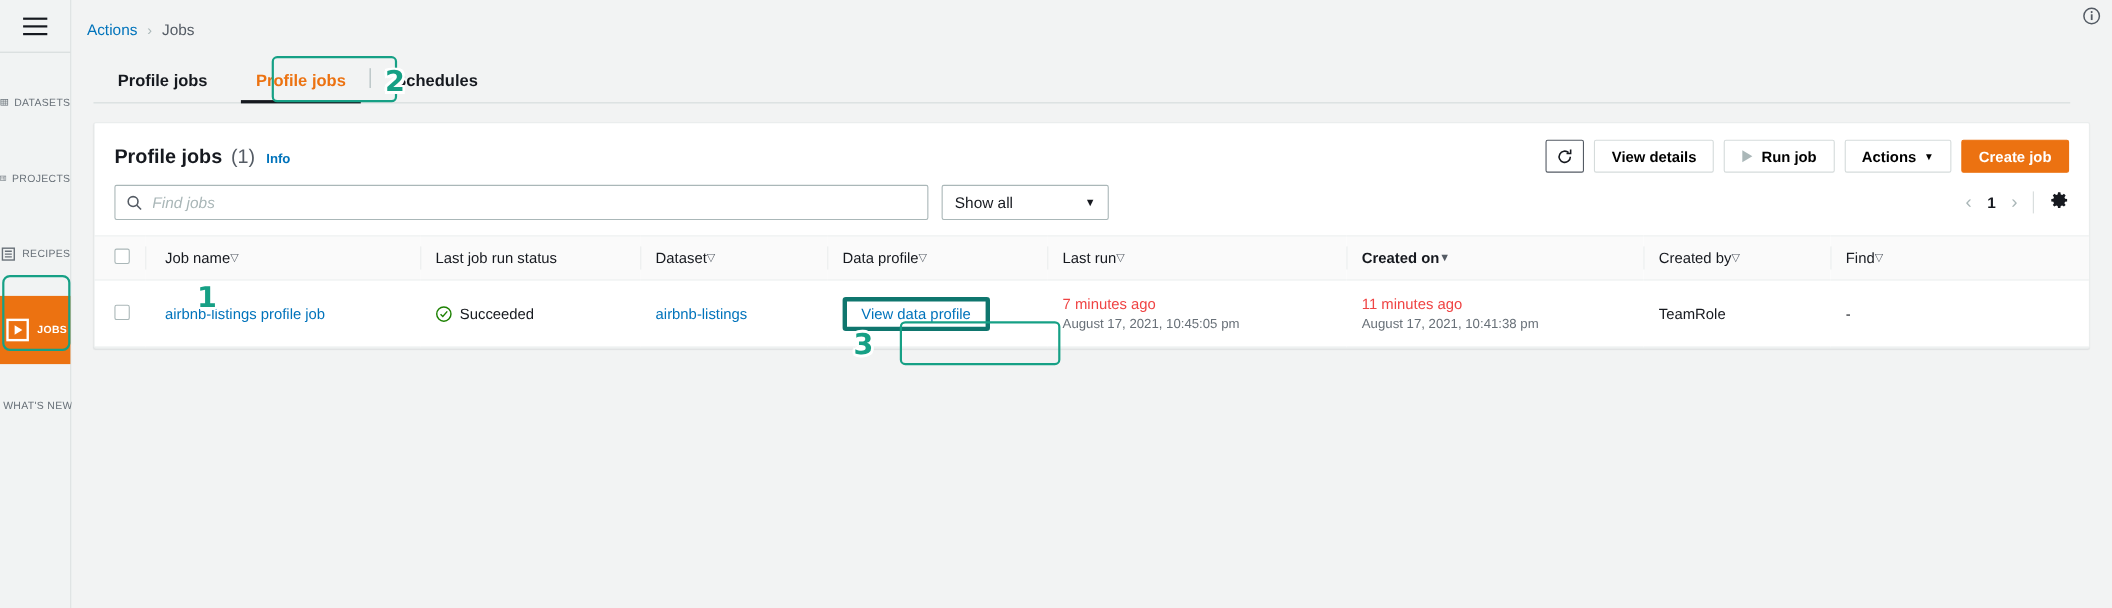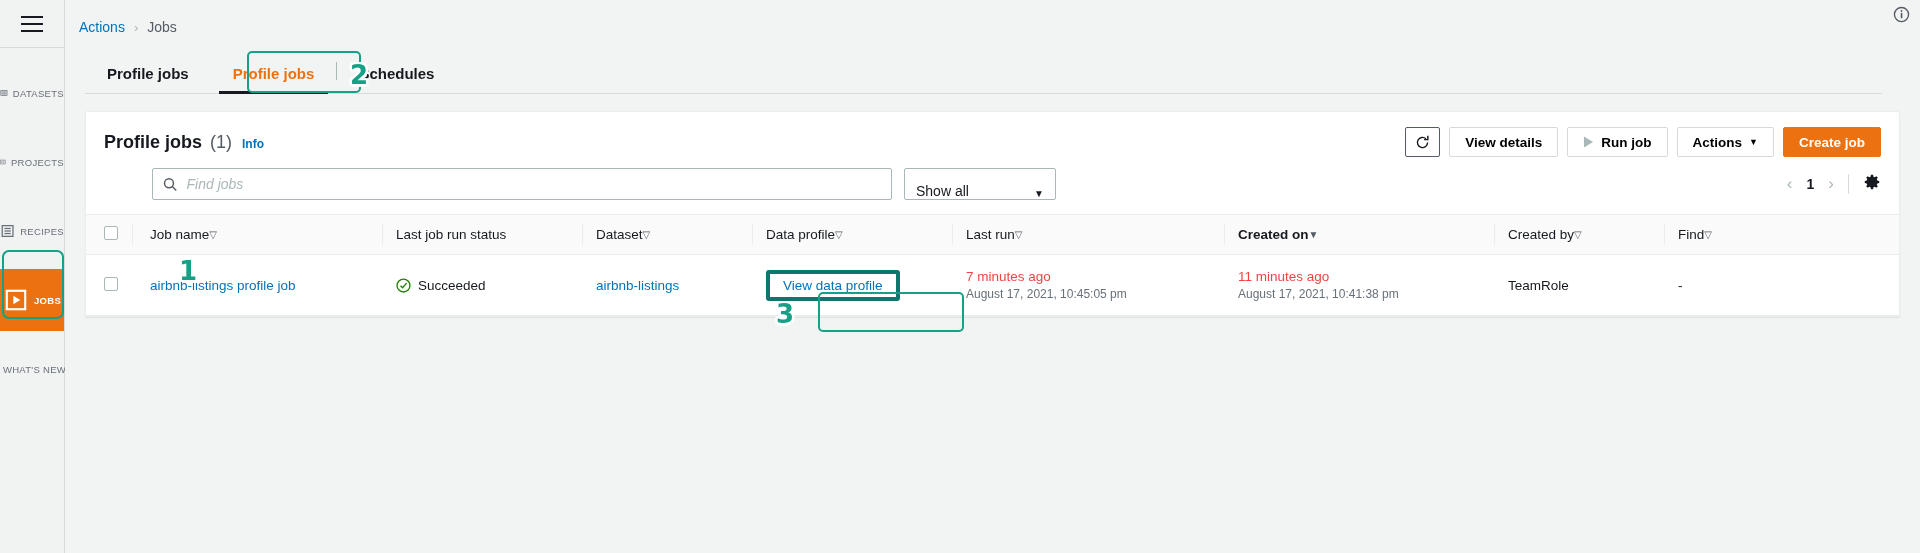--- a/index.html
+++ b/index.html
@@ -171,21 +171,20 @@
   .btn-icon-only { width: 35px; padding: 0; border: 1px solid #545b64; background: #fff; color: #16191f; }
   .btn-normal { border: 1px solid #d5dbdb; background: #ffffff; color: #000000; }
   .btn-primary { border: 1px solid #ec7211; background: #ec7211; color: #ffffff; }
 
   
   .search-row {
     display: flex;
     align-items: center;
     padding: 0 18px 14px 18px;
     gap: 12px;
-    margin-left: 48px;
   }
   .search-box {
     flex: 1;
     height: 32px;
     border: 1px solid #aab7b8;
     border-radius: 2px;
     display: flex;
     align-items: center;
     padding: 0 10px;
     gap: 9px;
@@ -202,21 +201,21 @@
     font-family: "Liberation Sans", sans-serif;
     background: transparent;
   }
   .search-box input::placeholder { color: #aab7b8; font-style: italic; }
   .select-box {
     width: 152px;
     height: 32px;
     border: 1px solid #aab7b8;
     border-radius: 2px;
     display: flex;
-    align-items: flex-end;
+    align-items: center;
     justify-content: space-between;
     padding: 0 11px;
     font-size: 14px;
     color: #16191f;
     background: #fff;
     cursor: pointer;
   }
   .pager {
     margin-left: auto;
     display: flex;

